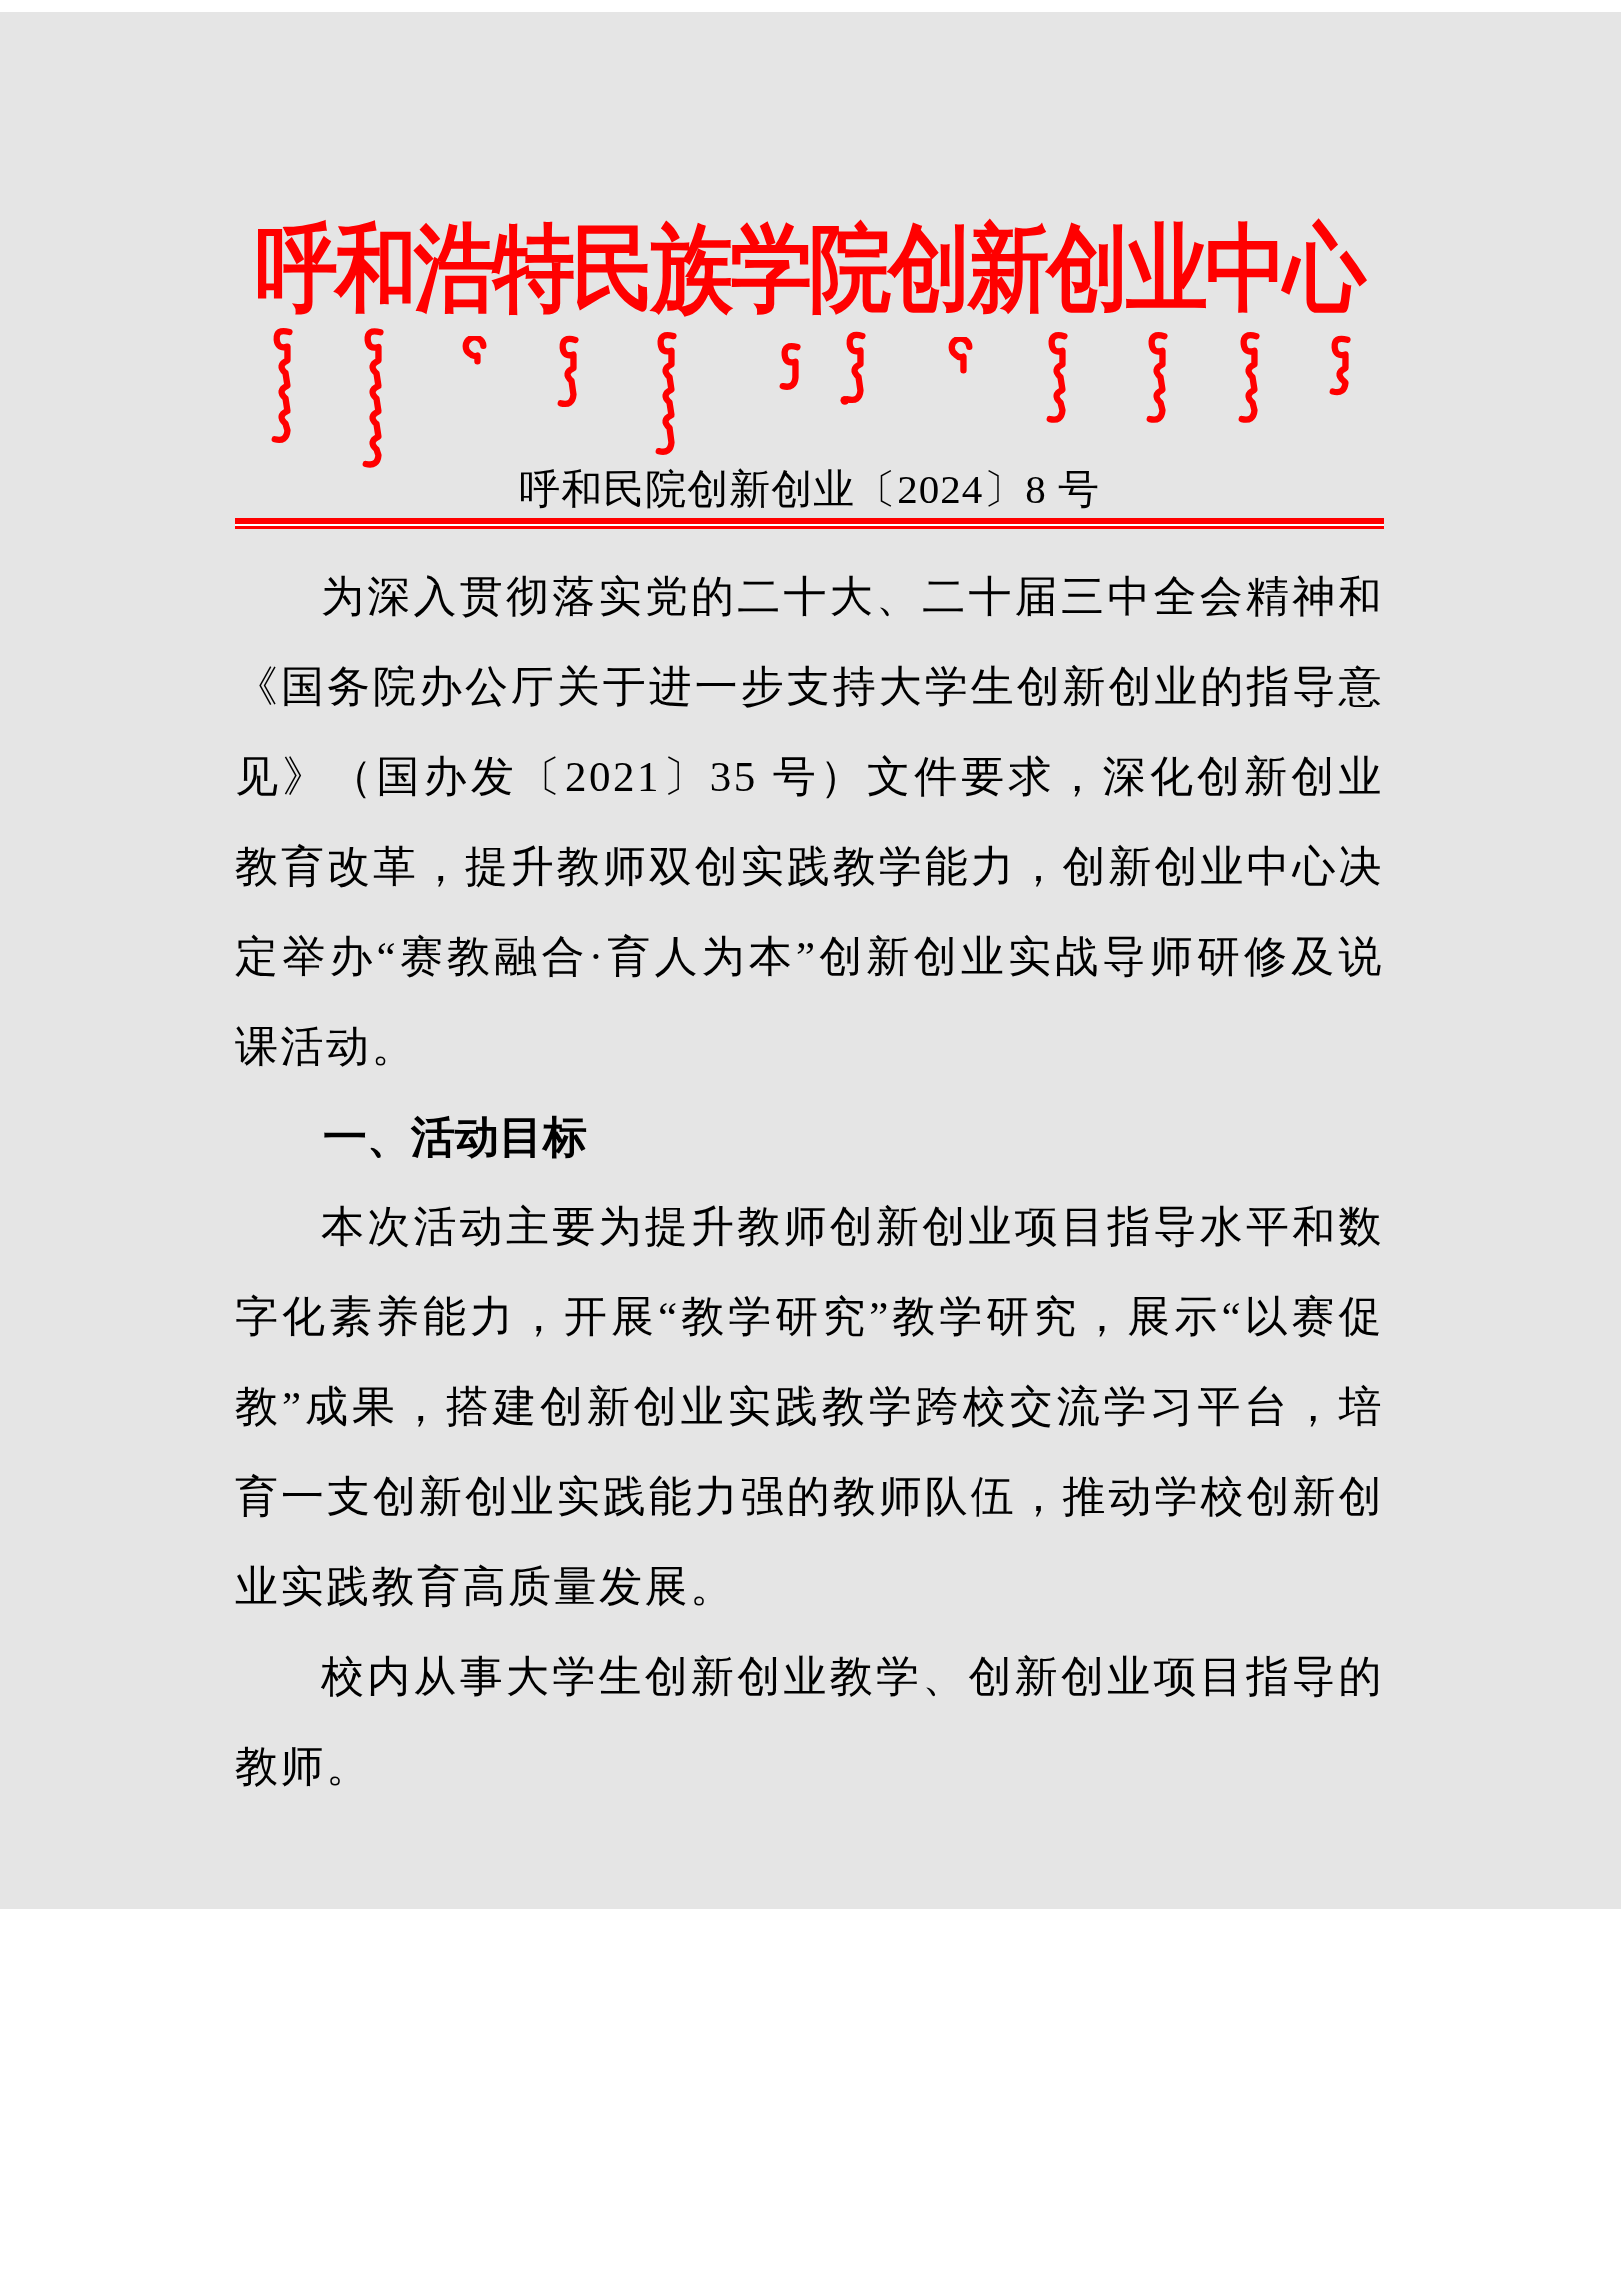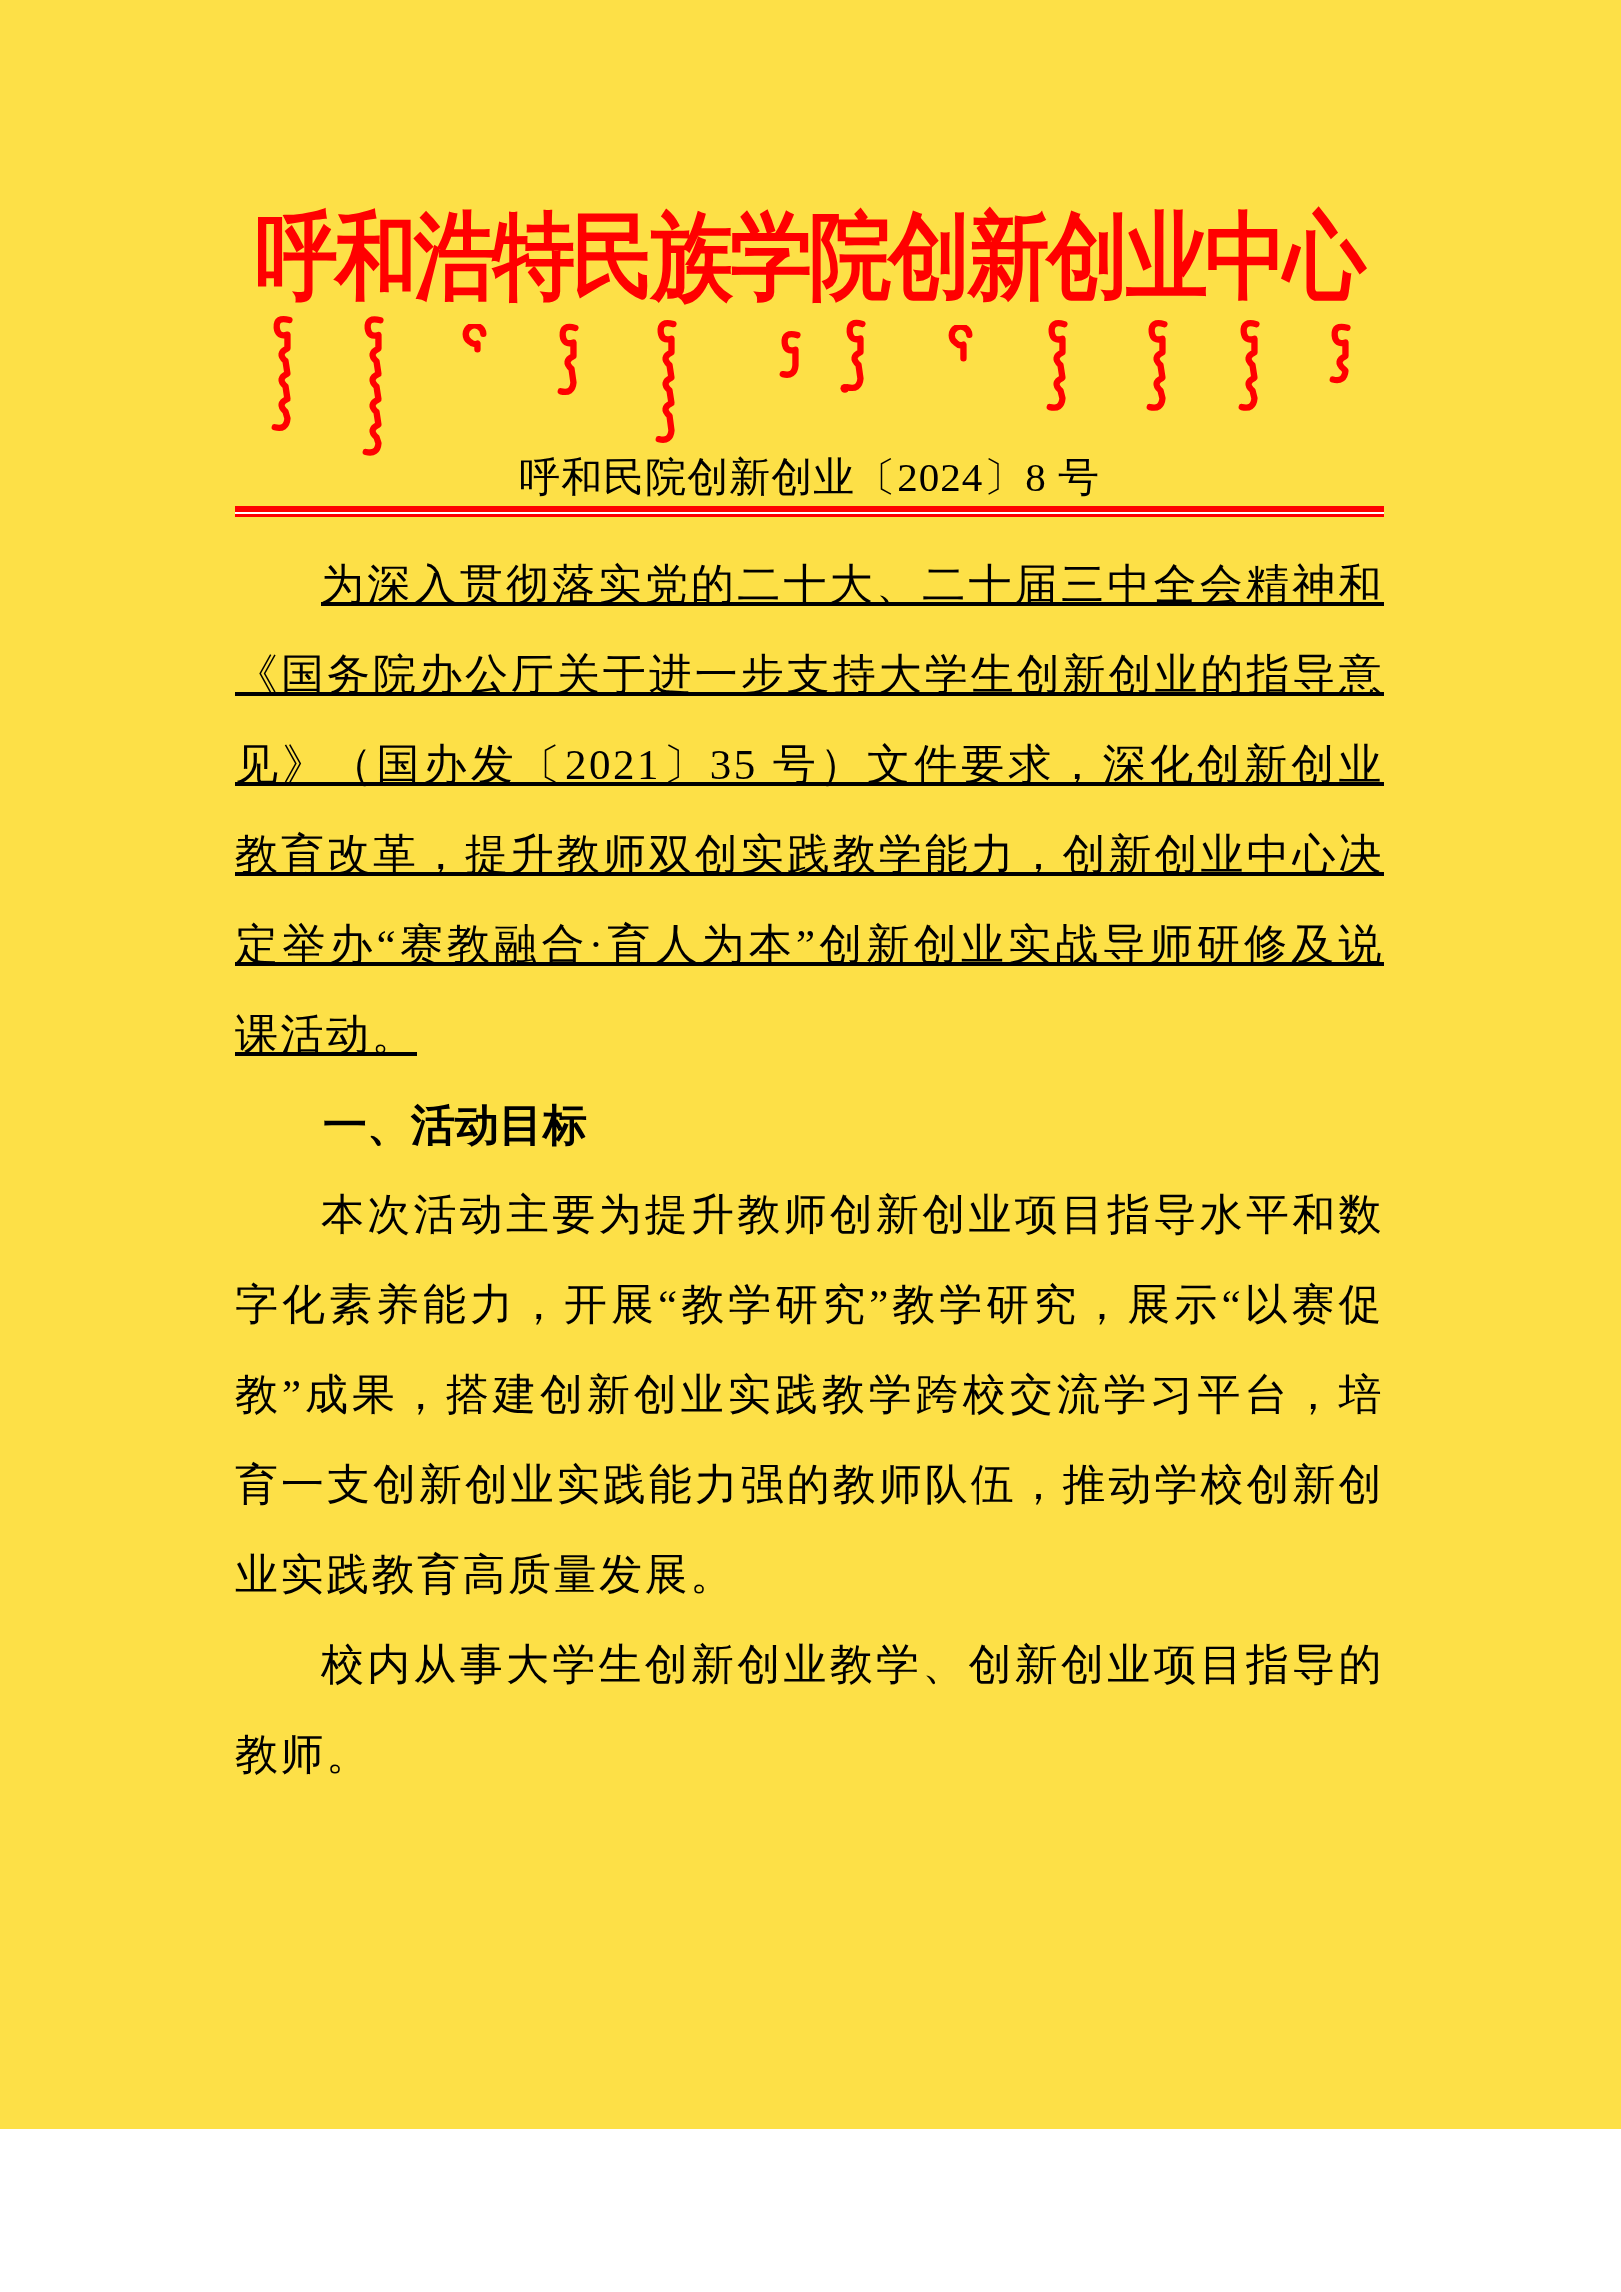--- a/index.html
+++ b/index.html
@@ -1,22 +1,22 @@
 <!DOCTYPE html>
 <html style="--red: #ff0000; --ink: #000000;"><head>
 <meta charset="utf-8">
 <style>
   :root { --red: #ff0000; --ink: #000000; }
   html, body { margin: 0; padding: 0; background: #ffffff; }
   .page {
     position: relative;
     width: 1621px;
-    height: 2129px;
-    margin: 0 auto;
-    background: #fde047;
+    height: 1897px;
+    margin: 12px auto;
+    background: #e5e5e5;
     box-sizing: border-box;
     padding: 204px 237px 0 235px;
     color: var(--ink);
     font-family: "Liberation Serif", "DejaVu Serif", serif;
     overflow: hidden;
   }
   .org-title {
     color: var(--red);
     font-family: "Liberation Sans", "DejaVu Sans", sans-serif;
     font-weight: bold;
@@ -62,21 +62,21 @@
     line-height: 1.2;
   }
   .body-par {
     margin: 0;
     font-size: 43px;
     letter-spacing: 2.5px;
     line-height: 90px;
     text-align: justify;
     text-indent: 2em;
   }
-  .body-par.intro { margin-top: 23.5px; text-decoration: underline; }
+  .body-par.intro { margin-top: 23.5px; }
   .section-heading {
     margin: 0;
     font-family: "Liberation Sans", "DejaVu Sans", sans-serif;
     font-weight: bold;
     font-size: 44px;
     line-height: 90px;
     text-indent: 2em;
   }
 </style>
 </head>

